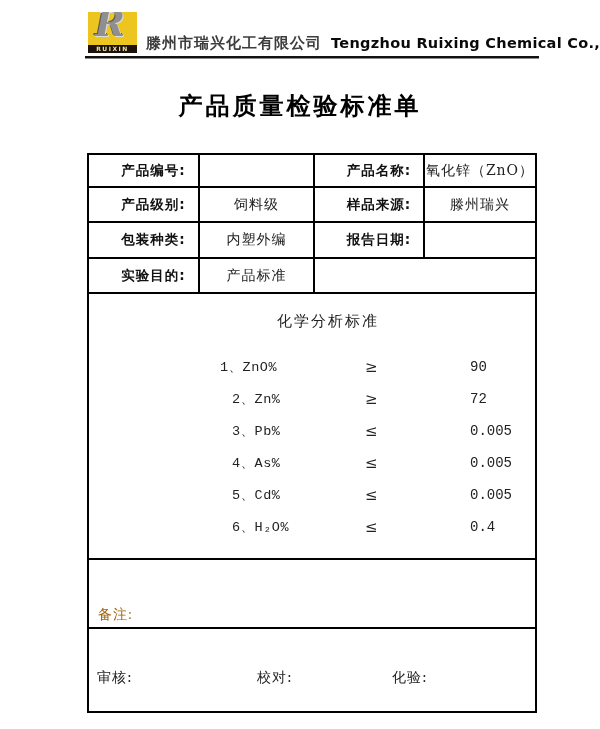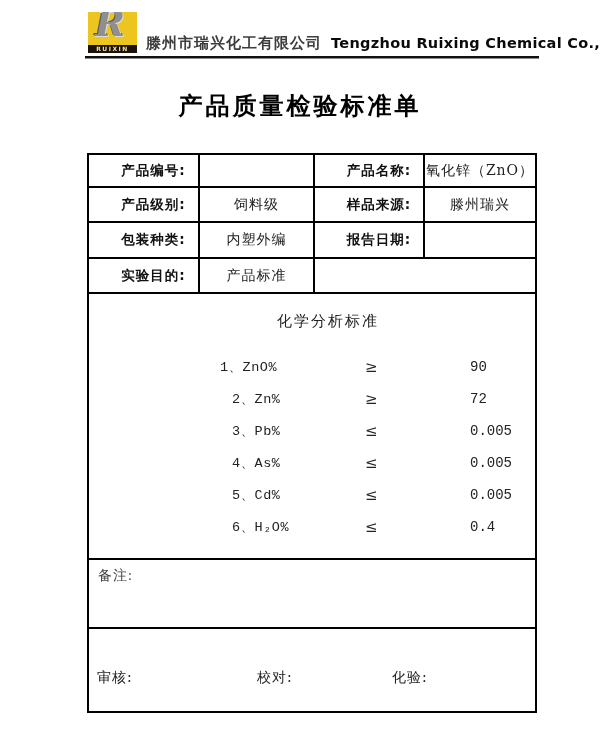--- a/index.html
+++ b/index.html
@@ -129,21 +129,21 @@
     grid-column: 4; padding-left: 5px;
     font-family: "Liberation Mono", "DejaVu Sans Mono", monospace;
     font-size: 14px; color: #222;
   }
 
   
   .remarks {
     border-bottom: 2px solid #000;
     padding: 7px 9px;
     font-family: Liberation Serif, serif;
-    font-size: 14px; color: #404040; letter-spacing: 1px;
+    font-size: 14px; color: #a16207; letter-spacing: 1px; margin-top: 39px;
   }
   .signoff { position: relative; }
   .sig {
     position: absolute; top: 40px;
     font-family: "DejaVu Serif", serif;
     font-size: 14px; color: #222; letter-spacing: 1px;
     white-space: nowrap;
   }
   .sig1 { left: 8px; }
   .sig2 { left: 168px; }

